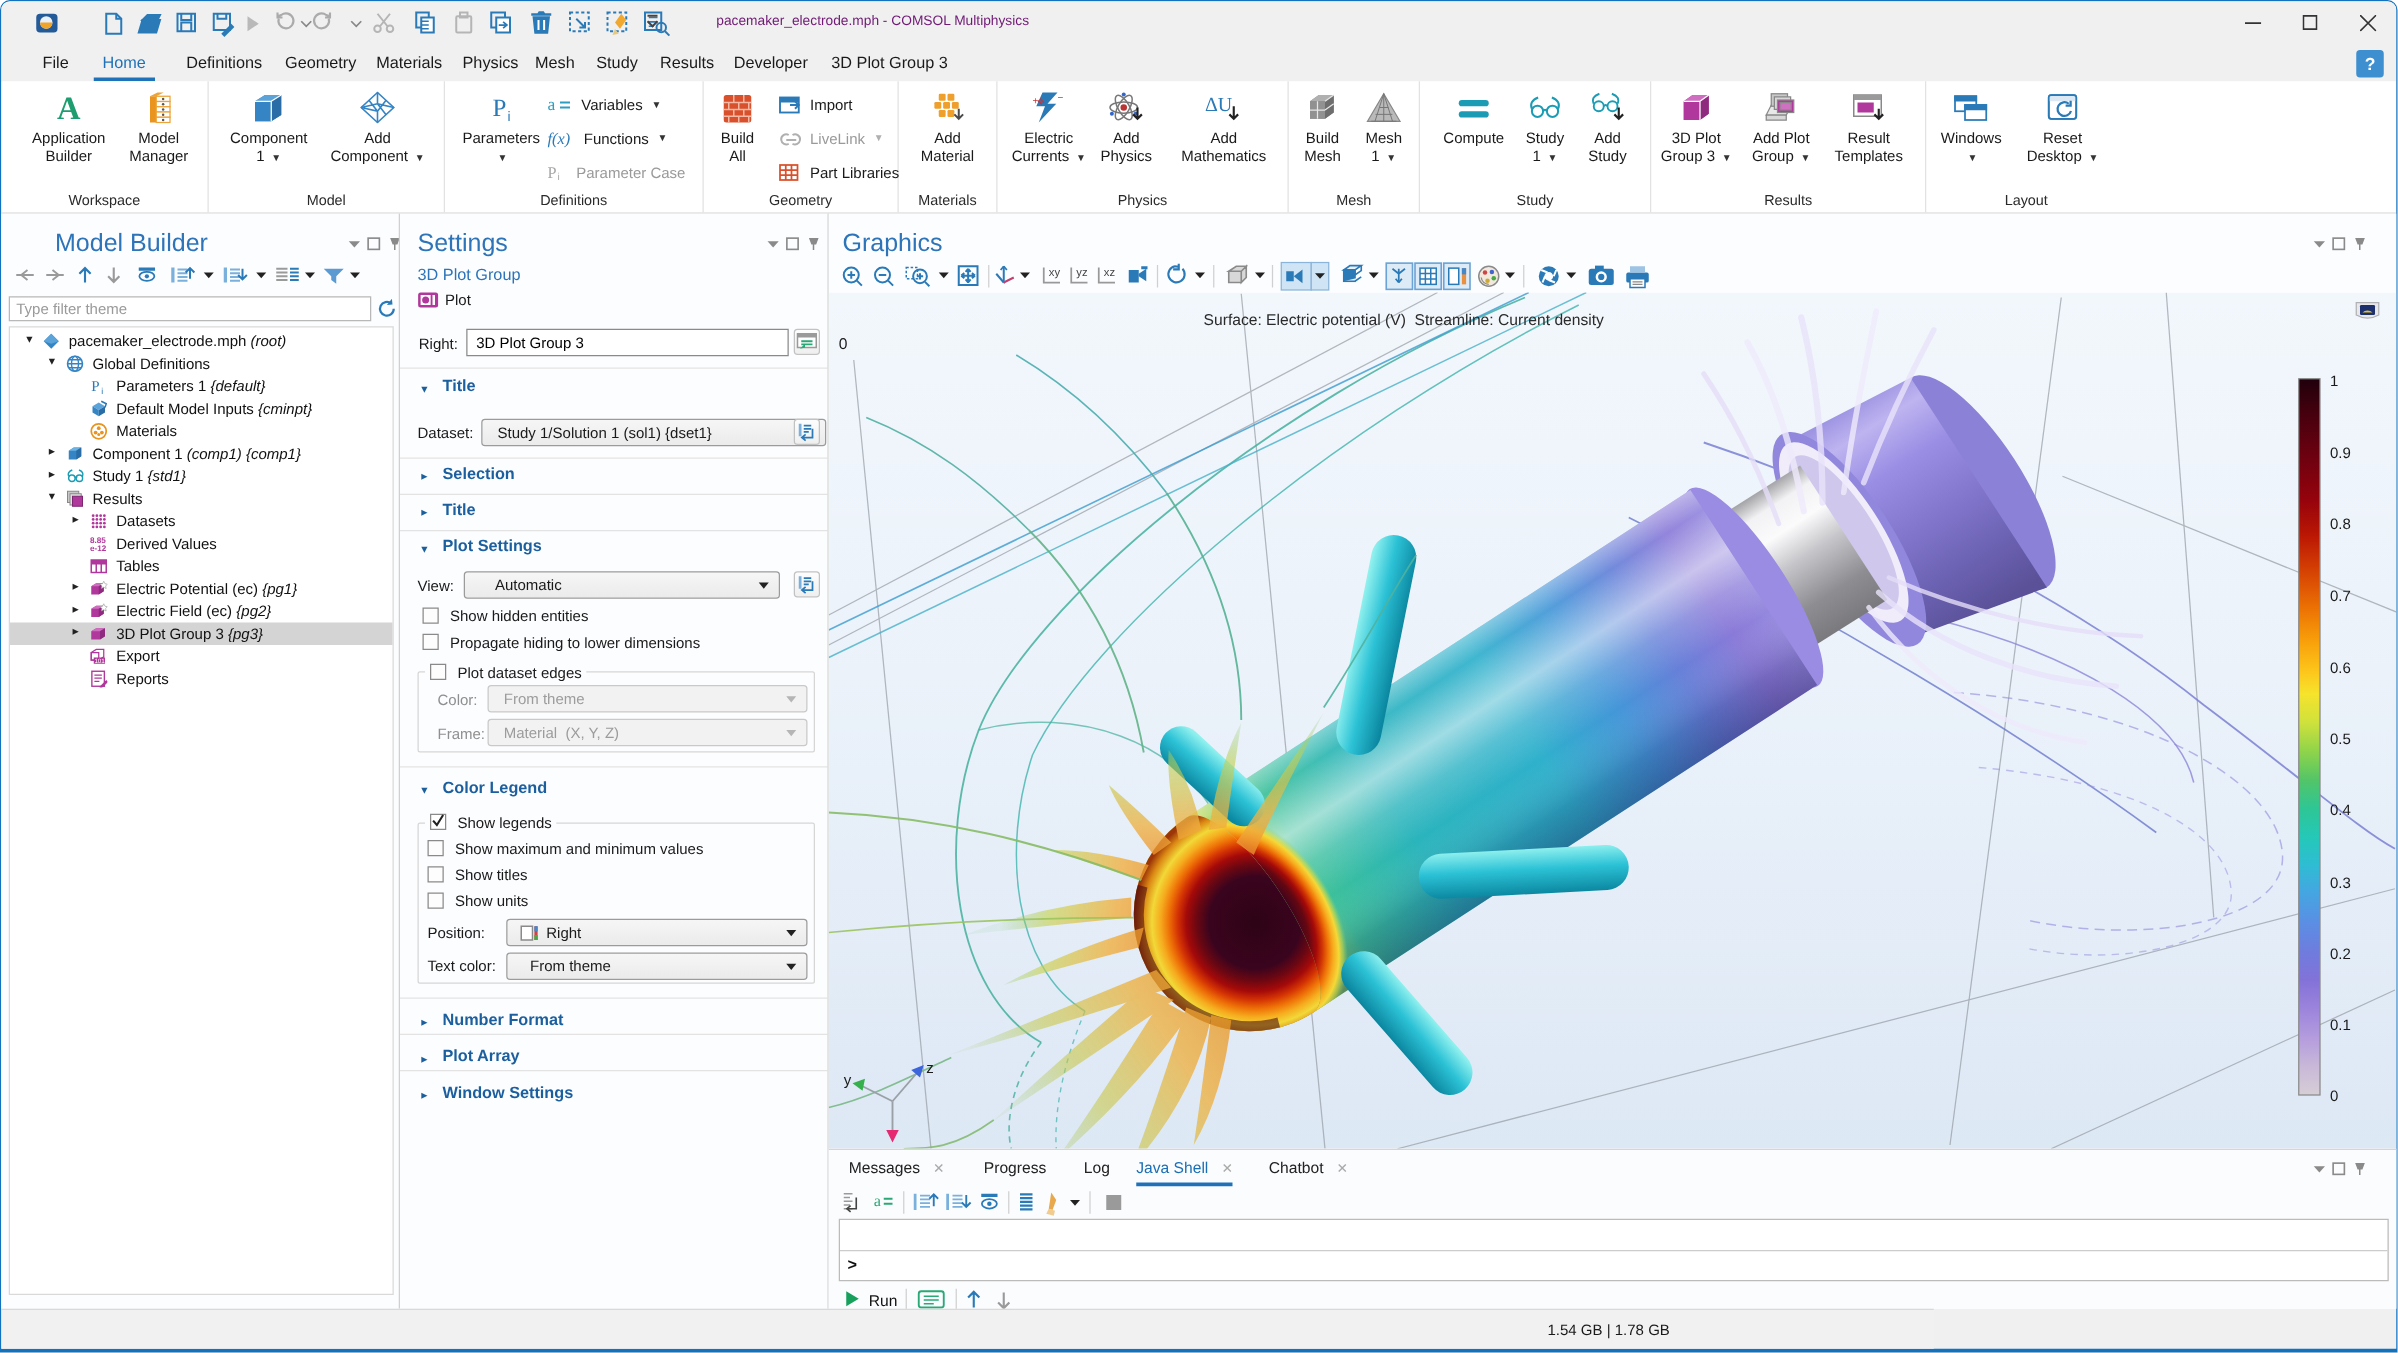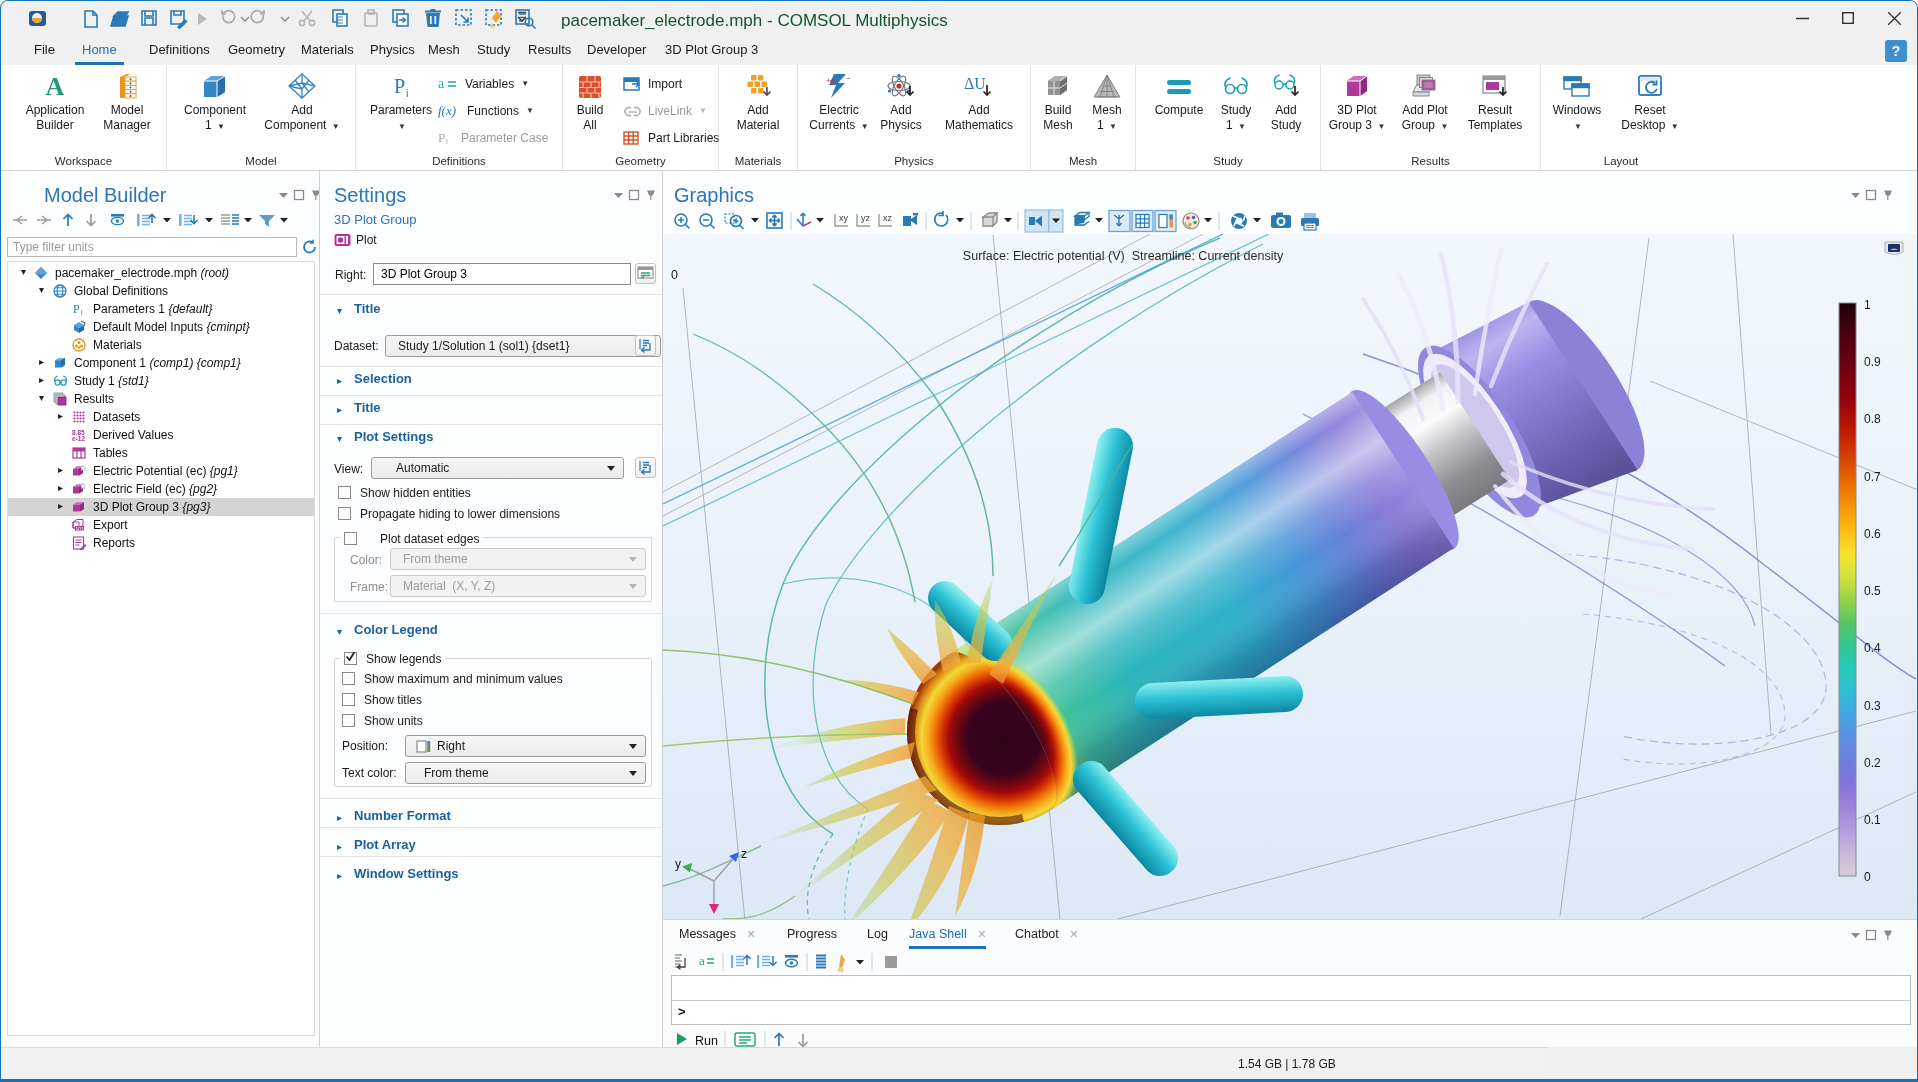--- a/index.html
+++ b/index.html
@@ -1,20 +1,20 @@
 <!DOCTYPE html>
 <html><head>
 <meta charset="utf-8">
 <style>
 *{margin:0;padding:0;box-sizing:border-box}
 html,body{width:1918px;height:1082px;overflow:hidden;font-family:"Liberation Sans",sans-serif;background:#fff;-webkit-font-smoothing:antialiased}
 #win{position:absolute;left:0;top:0;width:1918px;height:1082px;border:1px solid #1272bd;border-bottom:3px solid #1272bd;border-radius:8px 8px 0 0;overflow:hidden;background:#f0f0f0}
 
 #titlebar{position:absolute;left:0;top:0;width:100%;height:36px;background:#f0f0f0}
-#title{position:absolute;left:560px;top:10px;font-size:17px;color:#14532d;white-space:nowrap}
+#title{position:absolute;left:572px;top:10px;font-size:11px;color:#701a75;white-space:nowrap}
 .winbtn{position:absolute;top:0;width:46px;height:34px;display:flex;align-items:center;justify-content:center;color:#444}
 
 #menurow{position:absolute;left:0;top:36px;width:100%;height:28px;background:#f0f0f0}
 .mtab{position:absolute;top:0;height:28px;line-height:26px;font-size:13px;color:#1a1a1a}
 .mtab.active{color:#2072b8;border-bottom:3px solid #2072b8;padding:0 7px;margin-left:-7px}
 #helpbtn{position:absolute;right:10px;top:39px;width:22px;height:22px;background:#3d8fd0;border-radius:3px;color:#fff;font-size:14px;font-weight:bold;text-align:center;line-height:22px}
 
 #ribbon{position:absolute;left:0;top:64px;width:100%;height:106px;background:#fff;border-bottom:1px solid #d4d4d4}
 .rgroup{position:absolute;top:0;height:105px;border-right:1px solid #e2e2e2}
 .rglabel{position:absolute;bottom:3px;width:100%;text-align:center;font-size:11.5px;color:#2a2a2a}
@@ -454,21 +454,21 @@
         <g>
             <path d="M210 4 h9 M210 7 h9 M210 10 h9 M210 13 h9" stroke="#9a9a9a" stroke-width="1.7"></path>
             <path d="M221 4 h7 M221 7 h7 M221 10 h7 M221 13 h7" stroke="#2a7ab8" stroke-width="1.7"></path>
             <path d="M233 7 l4 4.5 4 -4.5 z" fill="#222"></path>
           </g>
         <g>
             <path d="M248 4 h16 l-6 6 v6 l-4 -3 v-3 z" fill="#5b9bd1"></path>
             <path d="M269 7 l4 4.5 4 -4.5 z" fill="#222"></path>
           </g>
       </svg>
-      <div id="filterbox">Type filter units</div>
+      <div id="filterbox">Type filter theme</div>
       <svg width="18" height="18" style="position:absolute;left:300px;top:67px">
           <path d="M14 9 a5.5 5.5 0 1 1 -2 -4.2" stroke="#2a7ab8" stroke-width="1.8" fill="none"></path>
           <path d="M12.5 1 l0.5 4.5 -4.5 0.5" fill="#2a7ab8" stroke="none"></path>
         </svg>
       <div id="mbtree">
         <div class="trow" style="top:2px">
             <span class="tchev" style="left:13px">▾</span>
             <svg class="tico" style="left:26px">
               <path d="M7 1 L13 7 L7 13 L1 7 z" fill="#3585c5"></path>
               <path d="M7 1 L13 7 L7 9 L1 7 z" fill="#5ba3d9"></path>
@@ -682,21 +682,21 @@
             <rect x="3" y="3" width="2.2" height="10" fill="#7ab0dc"></rect>
             <path d="M7 4.5 h6 M7 7 h6 M7 9.5 h4" stroke="#2a7ab8" stroke-width="1.4"></path>
             <path d="M14 7 v7 h-8 m2.5 -2.5 l-3 2.5 3 2.5" stroke="#2a7ab8" stroke-width="1.4" fill="none"></path>
           </svg>
         </div>
       <div class="cb" style="left:18px;top:315px"></div>
         <div class="slabel" style="left:40px;top:315px">Show hidden entities</div>
       <div class="cb" style="left:18px;top:336px"></div>
         <div class="slabel" style="left:40px;top:336px">Propagate hiding to lower dimensions</div>
       <div class="fs" style="left:14px;top:366px;width:318px;height:65px"></div>
-      <div style="position:absolute;left:20px;top:358px;background:#fcfdff;padding:0 4px"><span class="cb" style="position:static;display:inline-block;vertical-align:middle"></span><span class="slabel" style="position:static;margin-left:23px;vertical-align:middle">Plot dataset edges</span></div>
+      <div style="position:absolute;left:20px;top:358px;background:#fcfdff;padding:0 4px"><span class="cb" style="position:static;display:inline-block;vertical-align:middle"></span><span class="slabel" style="position:static;margin-left:9px;vertical-align:middle">Plot dataset edges</span></div>
       <div class="slabel" style="left:30px;top:382px;color:#8f8f8f">Color:</div>
       <div class="combo dis" style="left:70px;top:377px;width:256px">From theme<span class="car"></span></div>
       <div class="slabel" style="left:30px;top:409px;color:#8f8f8f">Frame:</div>
       <div class="combo dis" style="left:70px;top:404px;width:256px">Material&nbsp;&nbsp;(X, Y, Z)<span class="car"></span></div>
       <div class="sep" style="top:442px"></div>
       <span class="schev" style="left:17px;top:455px">▾</span>
         <div class="sechead" style="left:34px;top:451px">Color Legend</div>
       <div class="fs" style="left:14px;top:487px;width:318px;height:129px"></div>
       <div style="position:absolute;left:20px;top:478px;background:#fcfdff;padding:0 4px"><span class="cb" style="position:static;display:inline-block;vertical-align:middle;background:#fff"></span><svg width="11" height="11" style="position:absolute;left:5px;top:2px">
             <path d="M1.5 5.5 l3 3.5 5 -8" stroke="#222" stroke-width="1.7" fill="none"></path>

